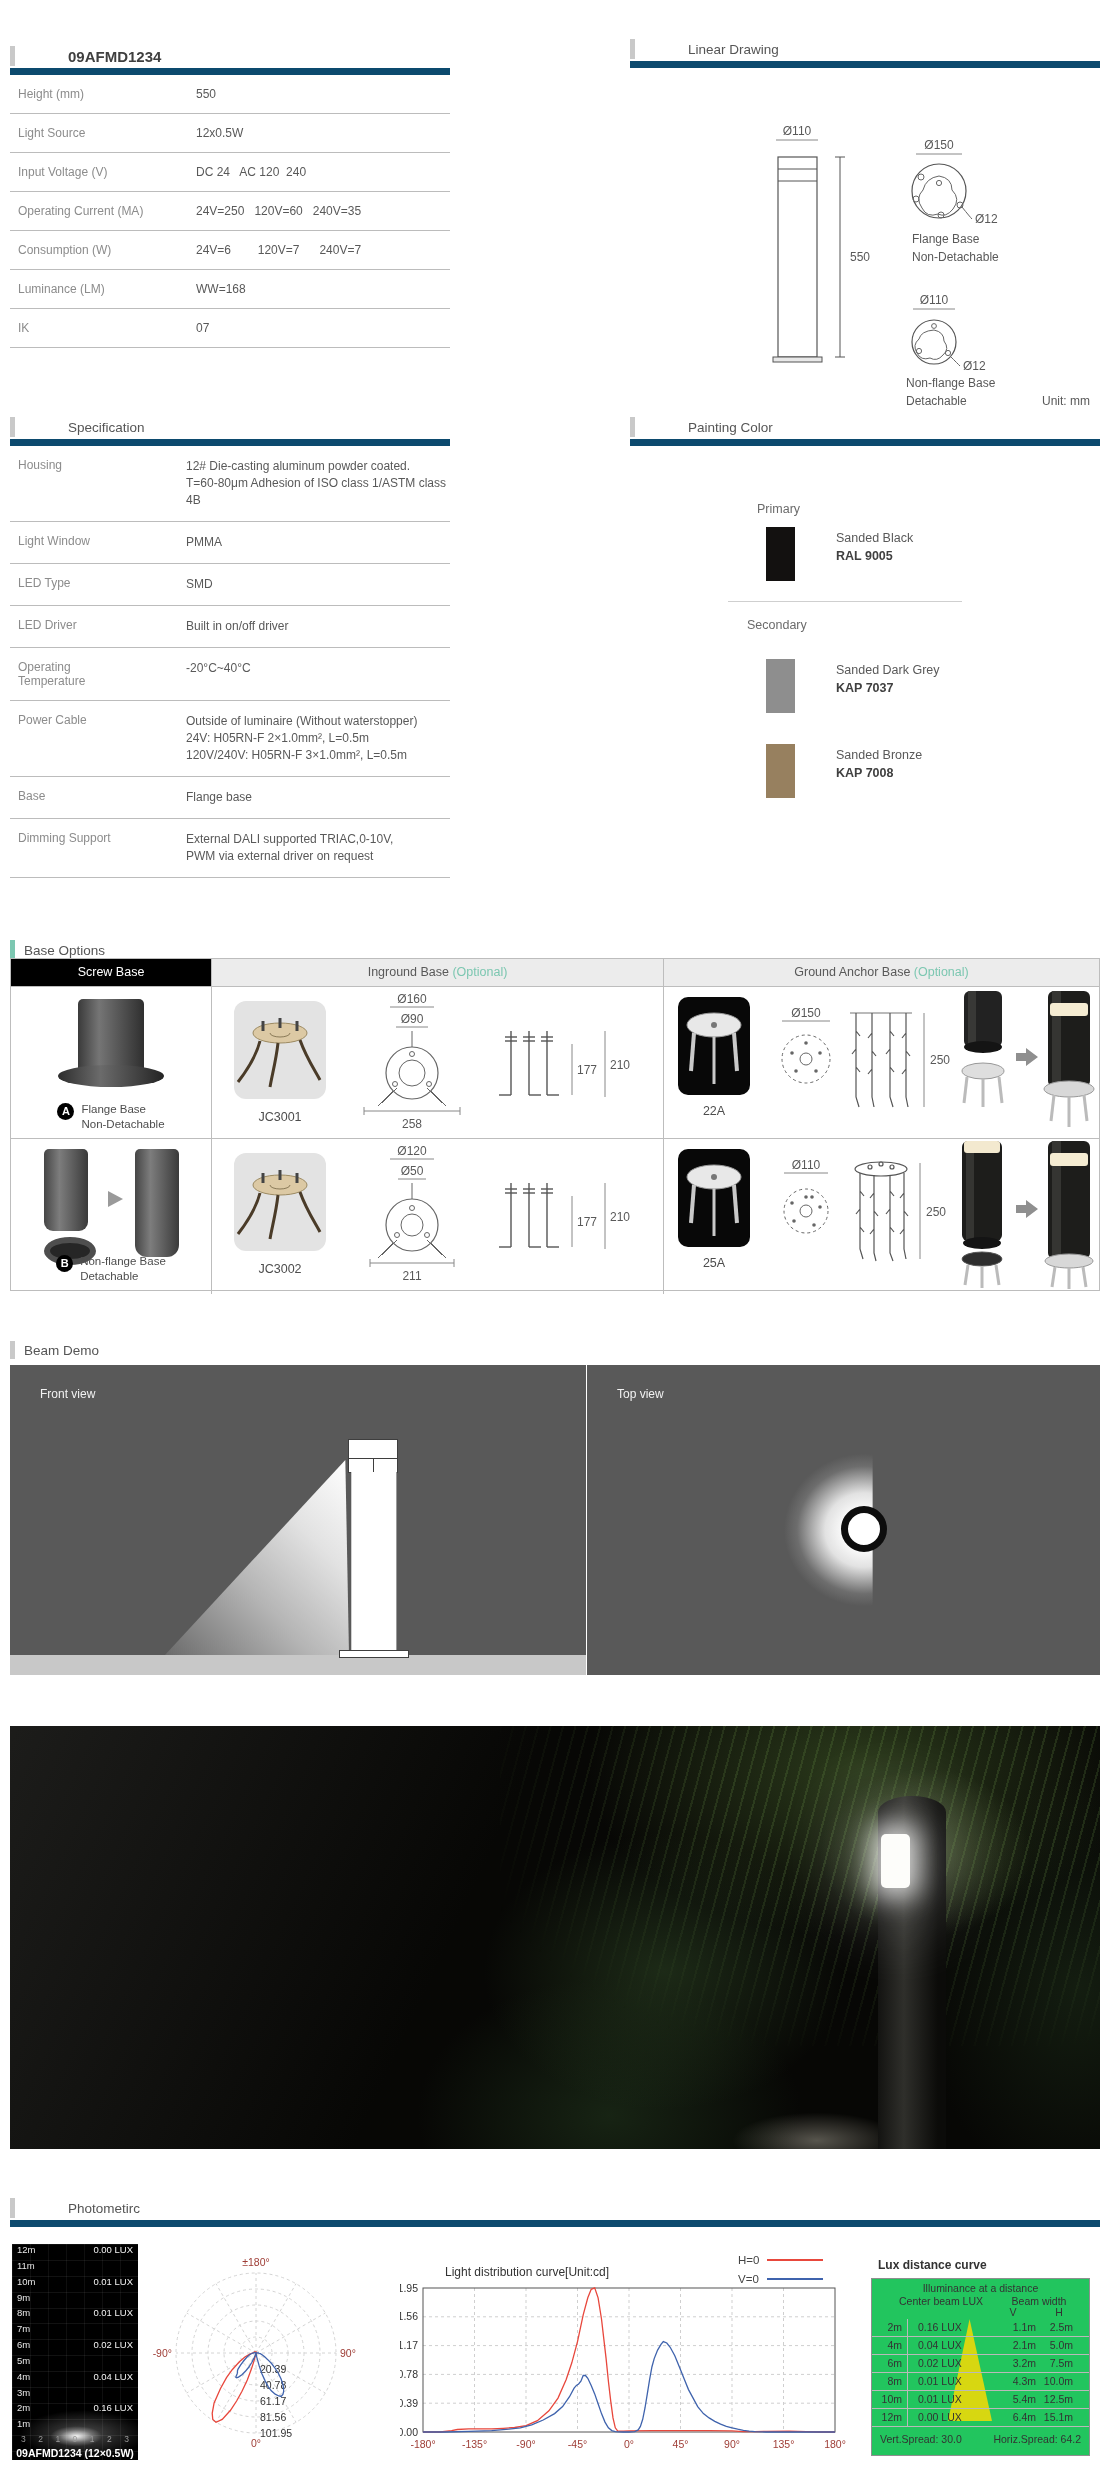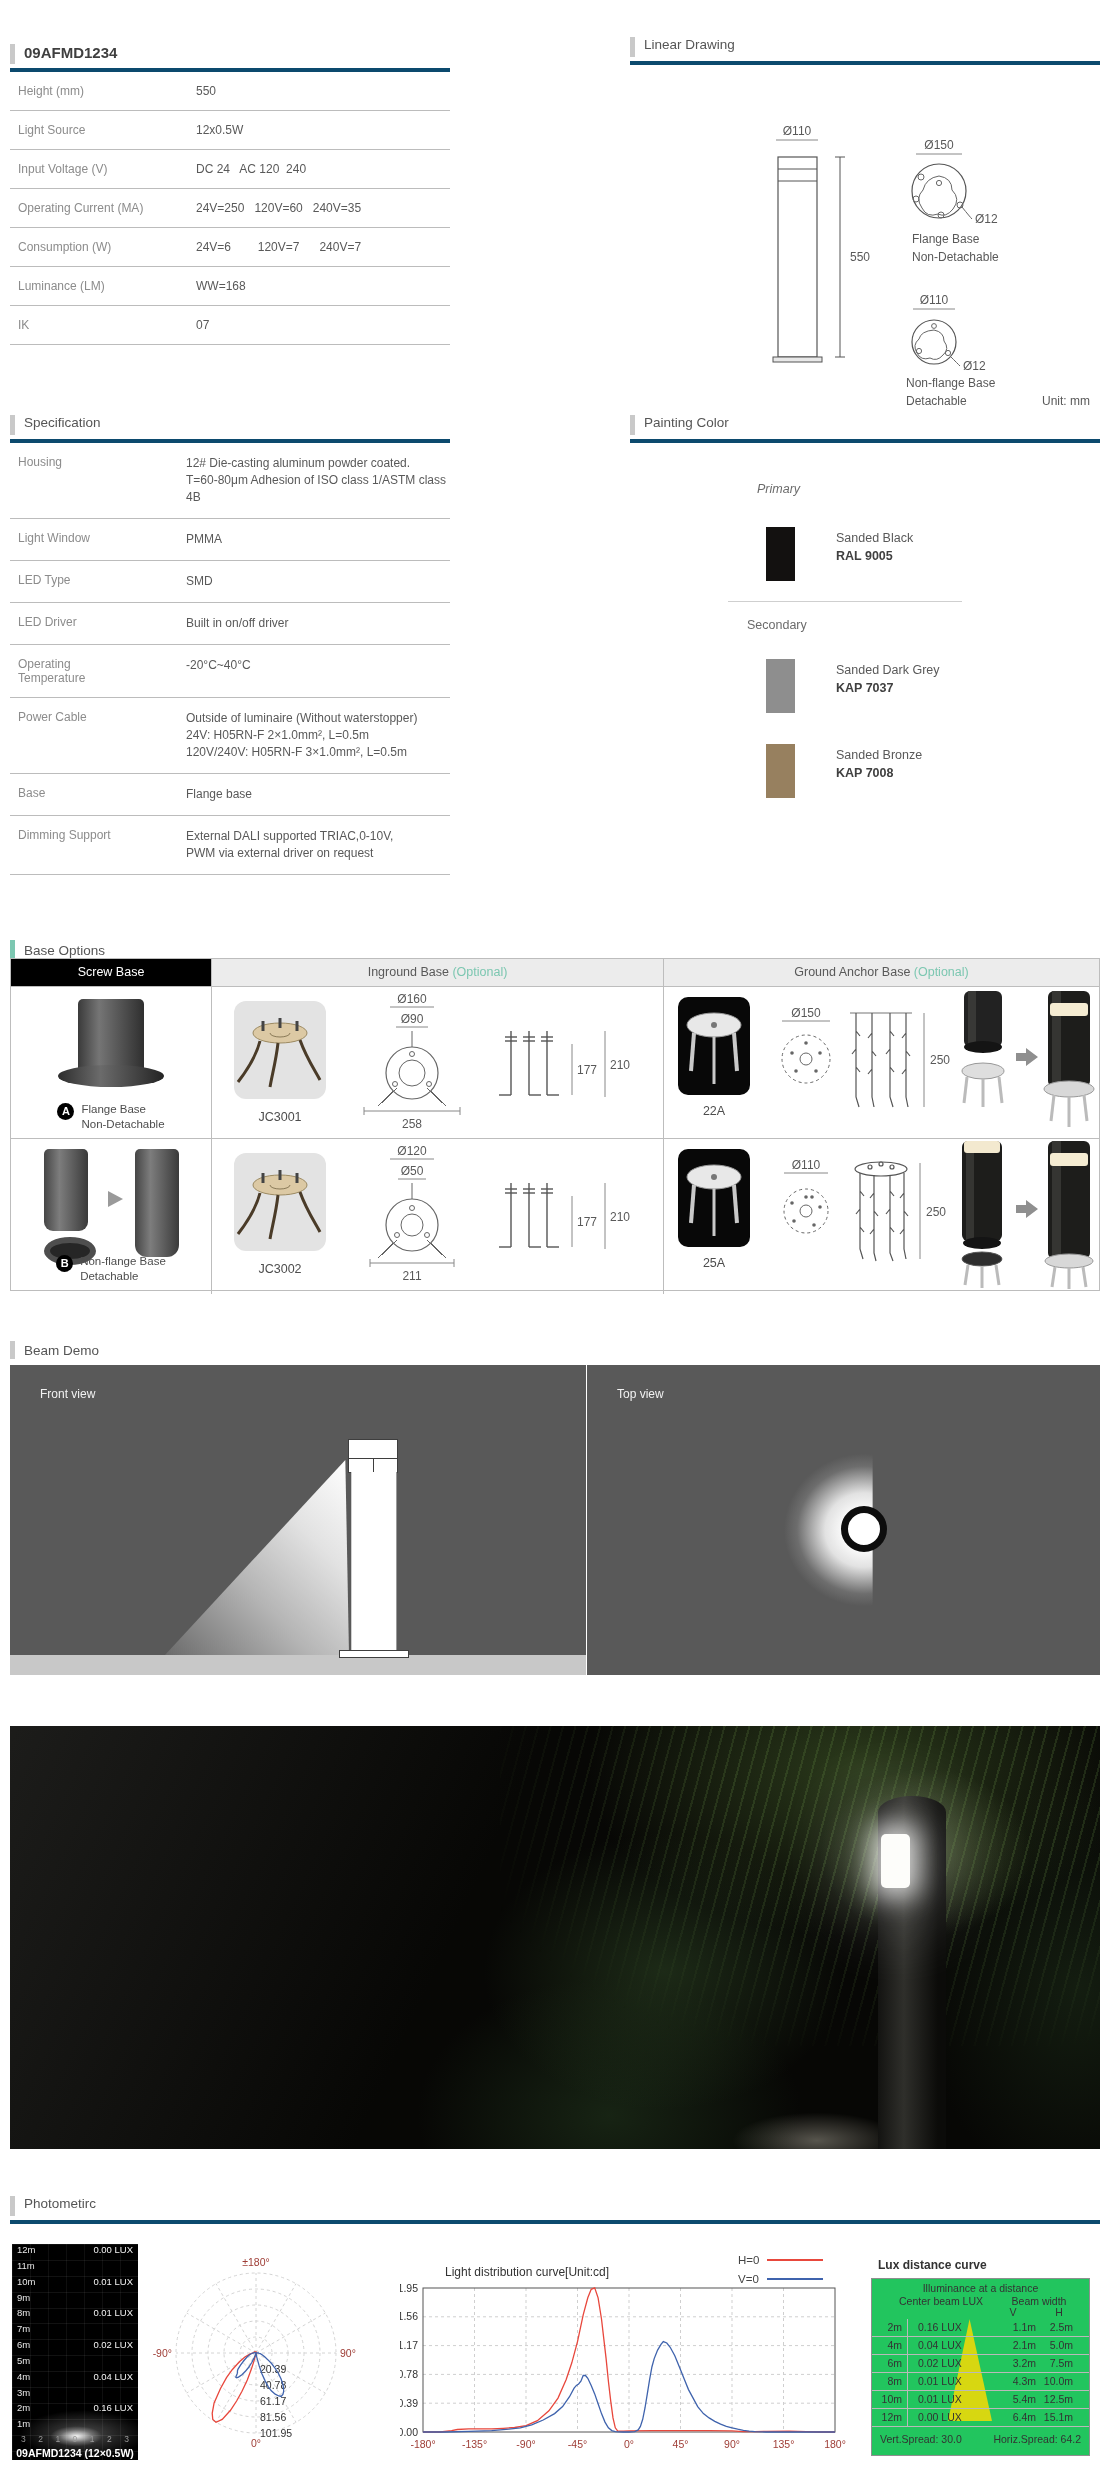--- a/index.html
+++ b/index.html
@@ -1,20 +1,20 @@
 <!DOCTYPE html>
 <html><head>
 <meta charset="utf-8">
 <style>
   html,body{margin:0;padding:0;background:#fff;}
   .page{position:relative;width:1112px;height:2486px;background:#fff;
         font-family:"Liberation Sans",sans-serif;color:#4d4d4d;overflow:hidden;}
   .abs{position:absolute;}
   
-  .sec-title{display:flex;align-items:flex-start;border-bottom:4px solid #0c4a6e;height:24px;}
+  .sec-title{display:flex;align-items:center;border-bottom:7px solid #0c4a6e;height:24px;gap:44px;}
   .sec-title .bar{width:5px;height:20px;background:#c9c9c9;margin-right:9px;flex:0 0 auto;}
   .sec-title .txt{font-size:13.5px;color:#555;}
   .sec-title .txt.big{font-size:15px;font-weight:bold;color:#3f3f3f;}
   
   .trow{display:grid;border-bottom:1px solid #bcbcbc;padding:12px 0 12px 8px;}
   #product-rows .trow{grid-template-columns:178px 1fr;}
   #spec-rows .trow{grid-template-columns:168px 1fr;}
   .tlbl{color:#8c8c8c;font-size:12px;white-space:pre-line;}
   .tval{color:#595959;font-size:12px;}
   .pre{white-space:pre;}
@@ -247,21 +247,21 @@
 PWM via external driver on request</span>
         </div>
       </div>
   </div>
 
   <div class="abs" style="left:630px;top:415px;width:470px;height:420px;">
     <div class="sec-title">
       <span class="bar"></span>
       <span class="txt">Painting Color</span>
     </div>
-    <div class="abs pc-label" style="left:127px;top:67px;font-style:italic;">Primary</div>
+    <div class="abs pc-label" style="left:127px;top:87px;">Primary</div>
     <div class="abs swatch" style="left:136px;top:112px;background:#131110;"></div>
     <div class="abs pc-name" style="left:206px;top:116px;">Sanded Black</div>
     <div class="abs pc-code" style="left:206px;top:134px;">RAL 9005</div>
     <div class="abs" style="left:98px;top:186px;width:234px;height:1px;background:#cfcfcf;"></div>
     <div class="abs pc-label" style="left:117px;top:203px;">Secondary</div>
     <div class="abs swatch" style="left:136px;top:244px;background:#8e8e8e;"></div>
     <div class="abs pc-name" style="left:206px;top:248px;">Sanded Dark Grey</div>
     <div class="abs pc-code" style="left:206px;top:266px;">KAP 7037</div>
     <div class="abs swatch" style="left:136px;top:329px;background:#97805f;"></div>
     <div class="abs pc-name" style="left:206px;top:333px;">Sanded Bronze</div>

